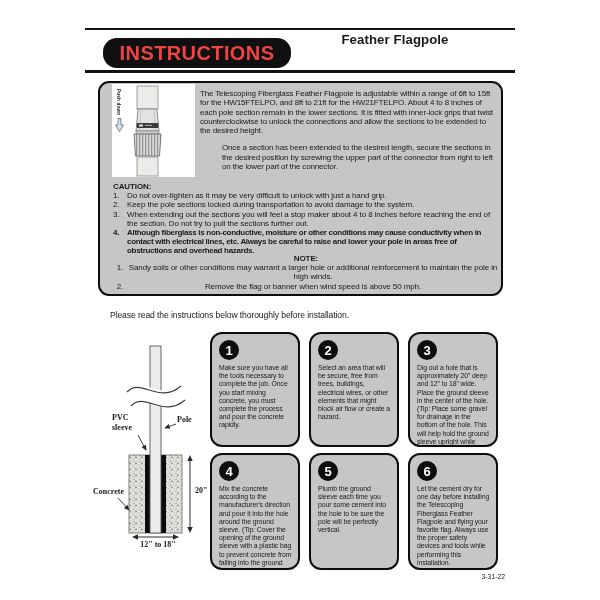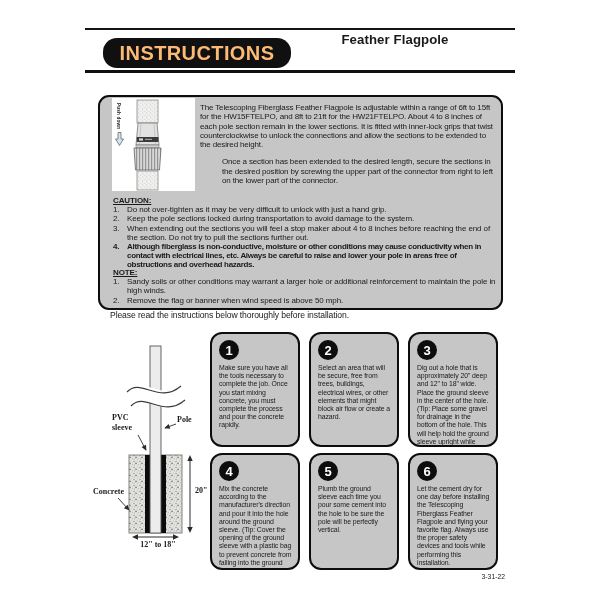--- a/index.html
+++ b/index.html
@@ -7,45 +7,45 @@
     position:relative; width:600px; height:600px; background:#ffffff;
     font-family:"Liberation Sans","DejaVu Sans",sans-serif; color:#1a1a1a;
     overflow:hidden;
   }
   
   .top-line { position:absolute; left:85px; top:28px; width:430px; height:1.5px; background:#141414; }
   .badge {
     position:absolute; left:103px; top:38px; width:188px; height:30px;
     background:#101010; border-radius:14px; display:flex; align-items:center; justify-content:center;
   }
-  .badge span { color:#fdba74; font-weight:700; font-size:20px; letter-spacing:0.4px; }
+  .badge span { color:#ef4444; font-weight:700; font-size:20px; letter-spacing:0.4px; }
   .doc-title {
     position:absolute; left:290px; top:32px; width:210px; text-align:center;
     font-size:13.2px; font-weight:700; line-height:15.5px; letter-spacing:0.1px;
   }
   .header-divider { position:absolute; left:85px; top:70px; width:430px; height:2.5px; background:#101010; }
 
   
   .main-box {
-    position:absolute; left:98px; top:95px; width:401px; height:211px;
+    position:absolute; left:98px; top:81px; width:401px; height:211px;
     border:2.5px solid #0d0d0d; border-radius:11px; background:#c6c6c6;
   }
   .panel { position:absolute; left:12px; top:1px; width:83px; height:93px; background:#ffffff; }
   .push-label {
     position:absolute; left:4px; top:5px; writing-mode:vertical-rl;
     font-size:4.6px; letter-spacing:0.2px; color:#222; font-weight:700;
   }
   .push-arrow { position:absolute; left:3px; top:34px; }
   .intro { position:absolute; left:100px; top:6px; width:296px; font-size:8px; line-height:9.3px; letter-spacing:-0.15px; }
   .intro p { margin:0; }
   .intro p + p { margin-top:8px;margin-left:22px; }
   .sec { position:absolute; left:13px; width:386px; font-size:8px; line-height:9.2px; letter-spacing:-0.1px; }
   .sec-caution { top:99px; }
-  .sec-note { top:171px; }
-  .sec-label { font-weight:700; text-decoration:underline; }
+  .sec-note { top:171px;text-align:center; }
+  .sec-label { font-weight:700; }
   .li { display:flex; }
   .li .num { width:14px; flex:0 0 14px; }
   .li .txt { flex:1; }
   .li.bold { font-weight:700; letter-spacing:-0.3px; }
 
   
   .below-intro { position:absolute; left:110px; top:310px; width:400px; font-size:8.6px; line-height:11.5px; letter-spacing:-0.1px; }
 
   
   .diagram { position:absolute; left:85px; top:340px; width:130px; height:235px;font-family:Liberation Serif, serif; }

